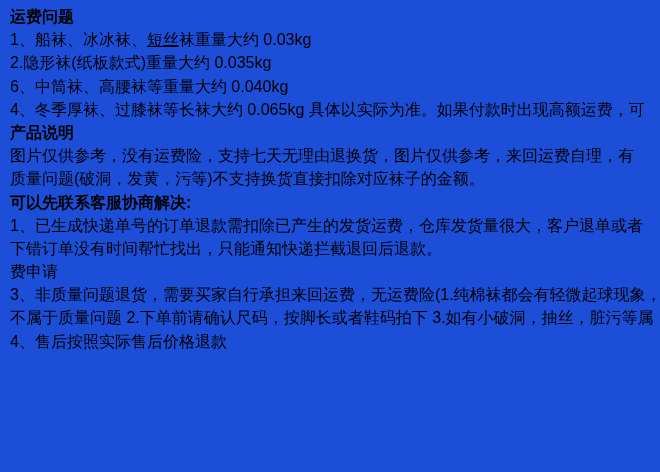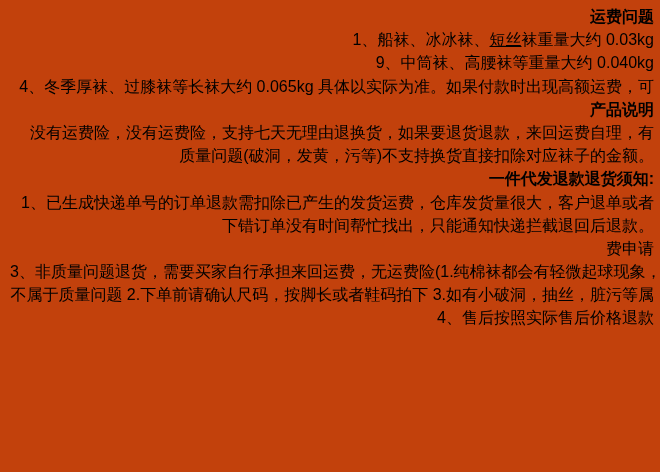--- a/index.html
+++ b/index.html
@@ -1,52 +1,52 @@
 <!DOCTYPE html>
 <html><head>
 <meta charset="utf-8">
 <style>
   html, body { margin: 0; padding: 0; background: #ffffff; }
   .page {
     width: 660px;
     height: 472px;
     box-sizing: border-box;
-    background: #c2410c;
+    background: #1d4ed8;
     padding: 5px 6px 0 10px;
     font-family: "Liberation Sans", sans-serif;
     font-size: 16px;
     color: #000000;
     overflow: hidden;
-    text-align: right;
   }
   .line {
     height: 23.2px;
     line-height: 23.2px;
     white-space: pre;
   }
   .bold { font-weight: bold; }
   .u { text-decoration: underline; font-family: Liberation Mono, monospace; }
 </style>
 </head>
 <body>
 
 <div class="page">
 
   <div class="line bold">运费问题</div>
 
   <div class="line"><span>1、船袜、冰冰袜、</span><span class="u">短丝</span><span>袜重量大约 0.03kg</span></div>
 
-  <div class="line">9、中筒袜、高腰袜等重量大约 0.040kg</div>
+  <div class="line">2.隐形袜(纸板款式)重量大约 0.035kg</div>
+  <div class="line">6、中筒袜、高腰袜等重量大约 0.040kg</div>
   <div class="line">4、冬季厚袜、过膝袜等长袜大约 0.065kg 具体以实际为准。如果付款时出现高额运费，可</div>
 
   <div class="line bold">产品说明</div>
-  <div class="line">没有运费险，没有运费险，支持七天无理由退换货，如果要退货退款，来回运费自理，有</div>
+  <div class="line">图片仅供参考，没有运费险，支持七天无理由退换货，图片仅供参考，来回运费自理，有</div>
   <div class="line">质量问题(破洞，发黄，污等)不支持换货直接扣除对应袜子的金额。</div>
 
-  <div class="line bold">一件代发退款退货须知:</div>
+  <div class="line bold">可以先联系客服协商解决:</div>
   <div class="line">1、已生成快递单号的订单退款需扣除已产生的发货运费，仓库发货量很大，客户退单或者</div>
   <div class="line">下错订单没有时间帮忙找出，只能通知快递拦截退回后退款。</div>
   <div class="line">费申请</div>
   <div class="line">3、非质量问题退货，需要买家自行承担来回运费，无运费险(1.纯棉袜都会有轻微起球现象，</div>
   <div class="line">不属于质量问题 2.下单前请确认尺码，按脚长或者鞋码拍下 3.如有小破洞，抽丝，脏污等属</div>
   <div class="line">4、售后按照实际售后价格退款</div>
 
 </div>
 
 </body></html>

